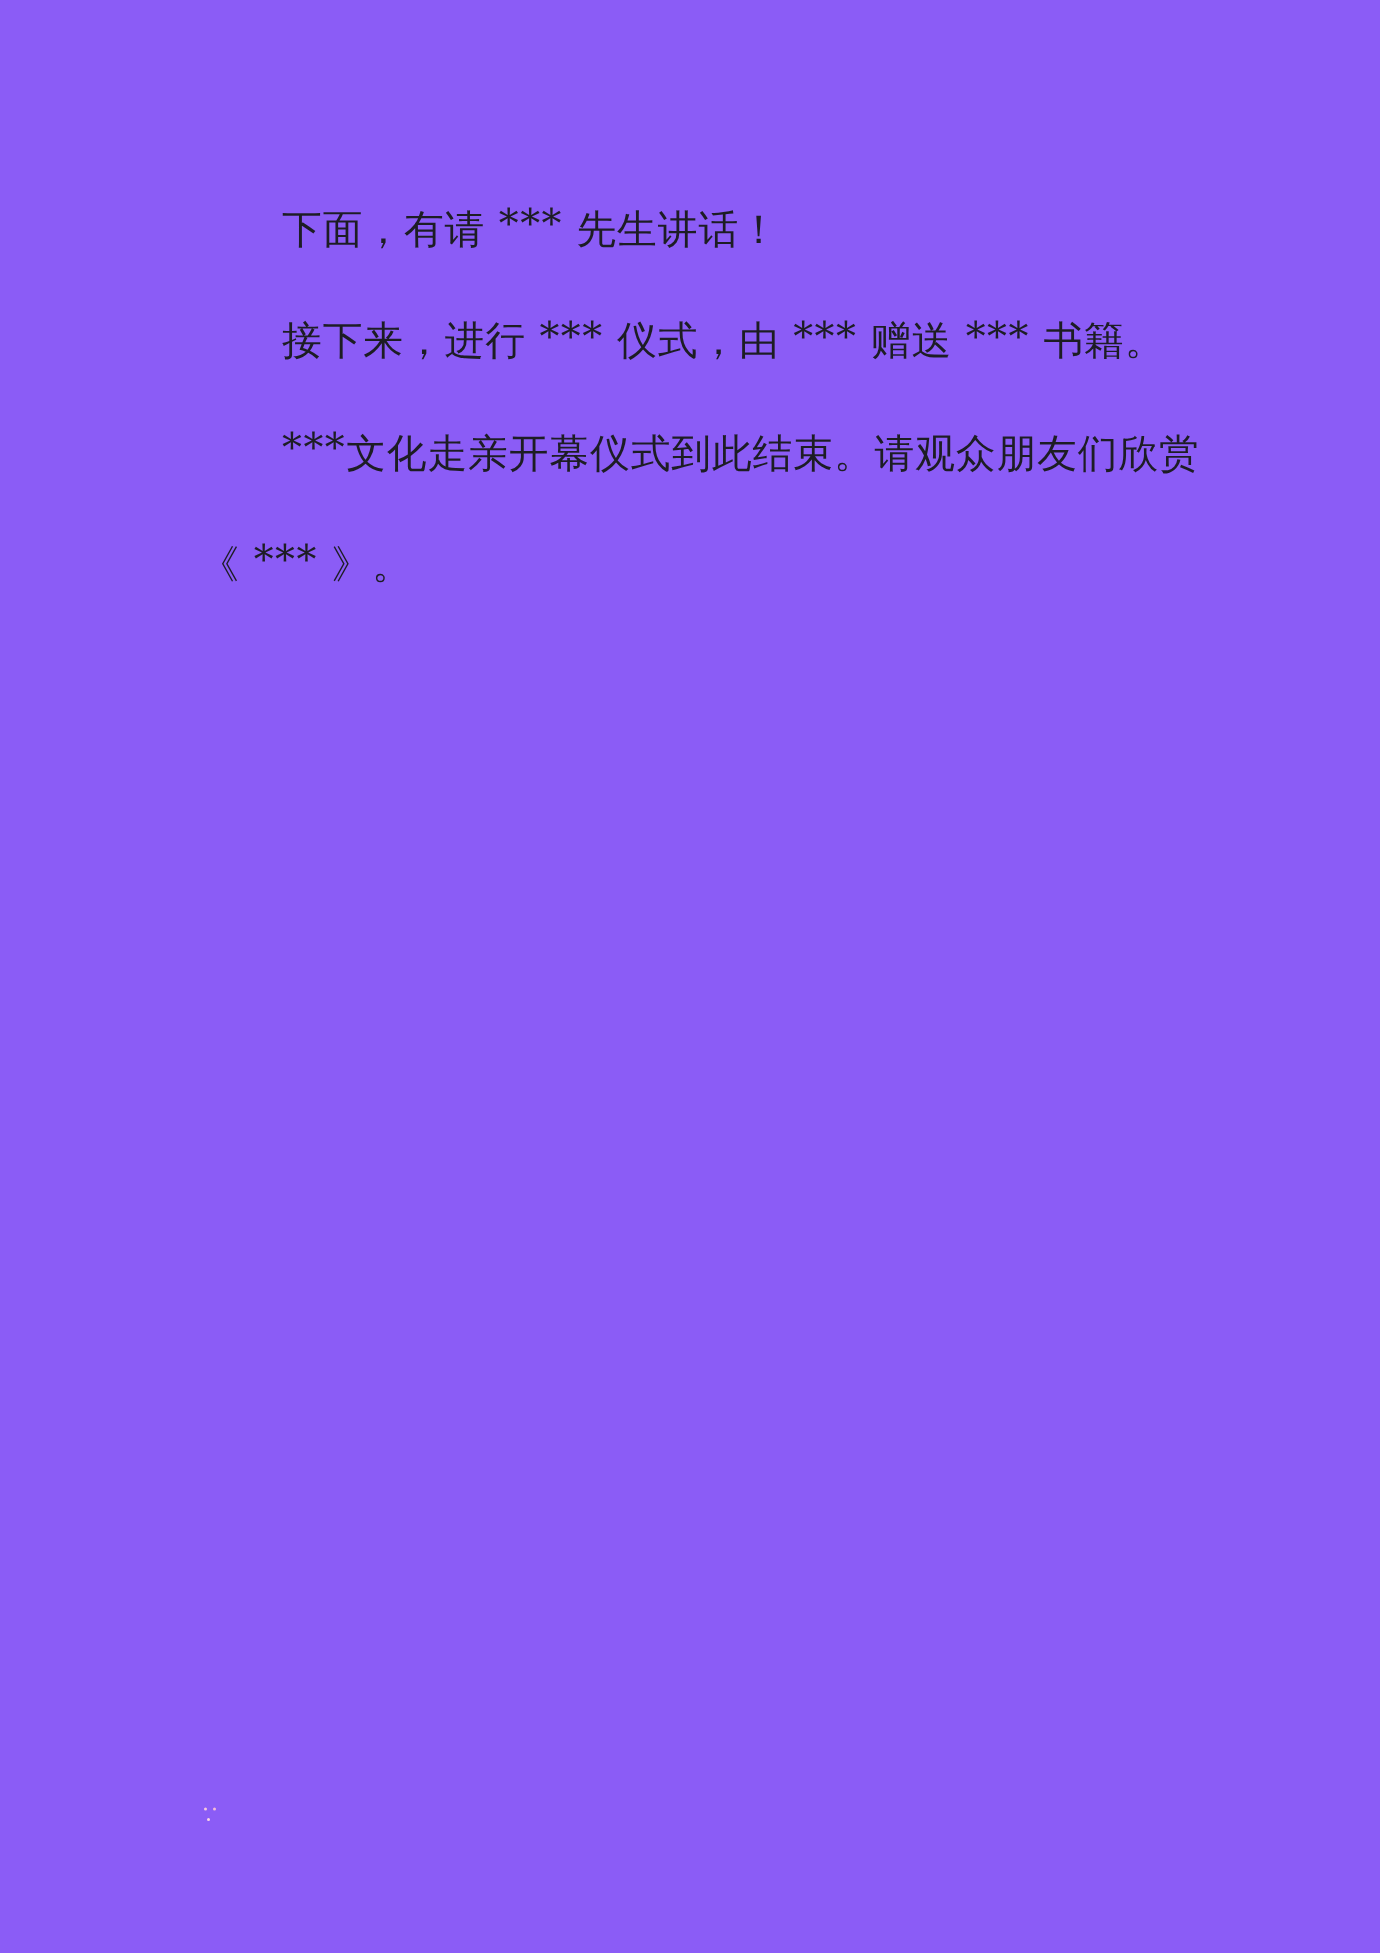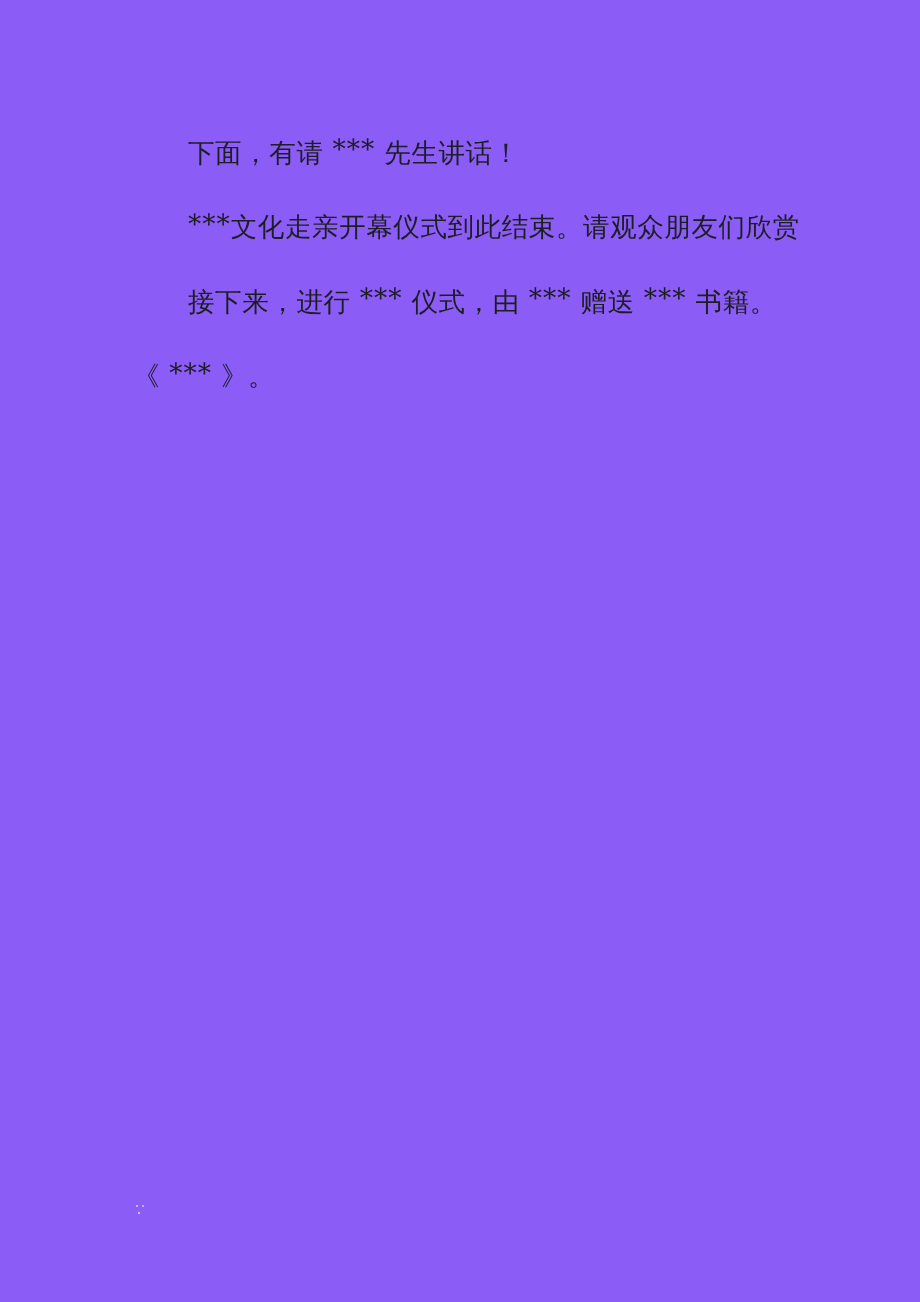--- a/index.html
+++ b/index.html
@@ -67,23 +67,23 @@
 </style>
 </head>
 <body>
 
 <div class="page">
 
   <div class="doc-body">
 
     <p class="doc-line indent"><span>下面，有请 </span><span class="ast">***</span><span> 先生讲话！</span></p>
 
+    <p class="doc-line indent"><span>接下来，进行 </span><span class="ast">***</span><span> 仪式，由 </span><span class="ast">***</span><span> 赠送 </span><span class="ast">***</span><span> 书籍。</span></p>
+
     <p class="doc-line indent"><span class="ast">***</span><span>文化走亲开幕仪式到此结束。请观众朋友们欣赏</span></p>
-
-    <p class="doc-line indent"><span>接下来，进行 </span><span class="ast">***</span><span> 仪式，由 </span><span class="ast">***</span><span> 赠送 </span><span class="ast">***</span><span> 书籍。</span></p>
 
     <p class="doc-line flush"><span>《 </span><span class="ast">***</span><span> 》。</span></p>
 
   </div>
 
   <span class="speck speck-a"></span>
   <span class="speck speck-b"></span>
   <span class="speck speck-c"></span>
 
 </div>

